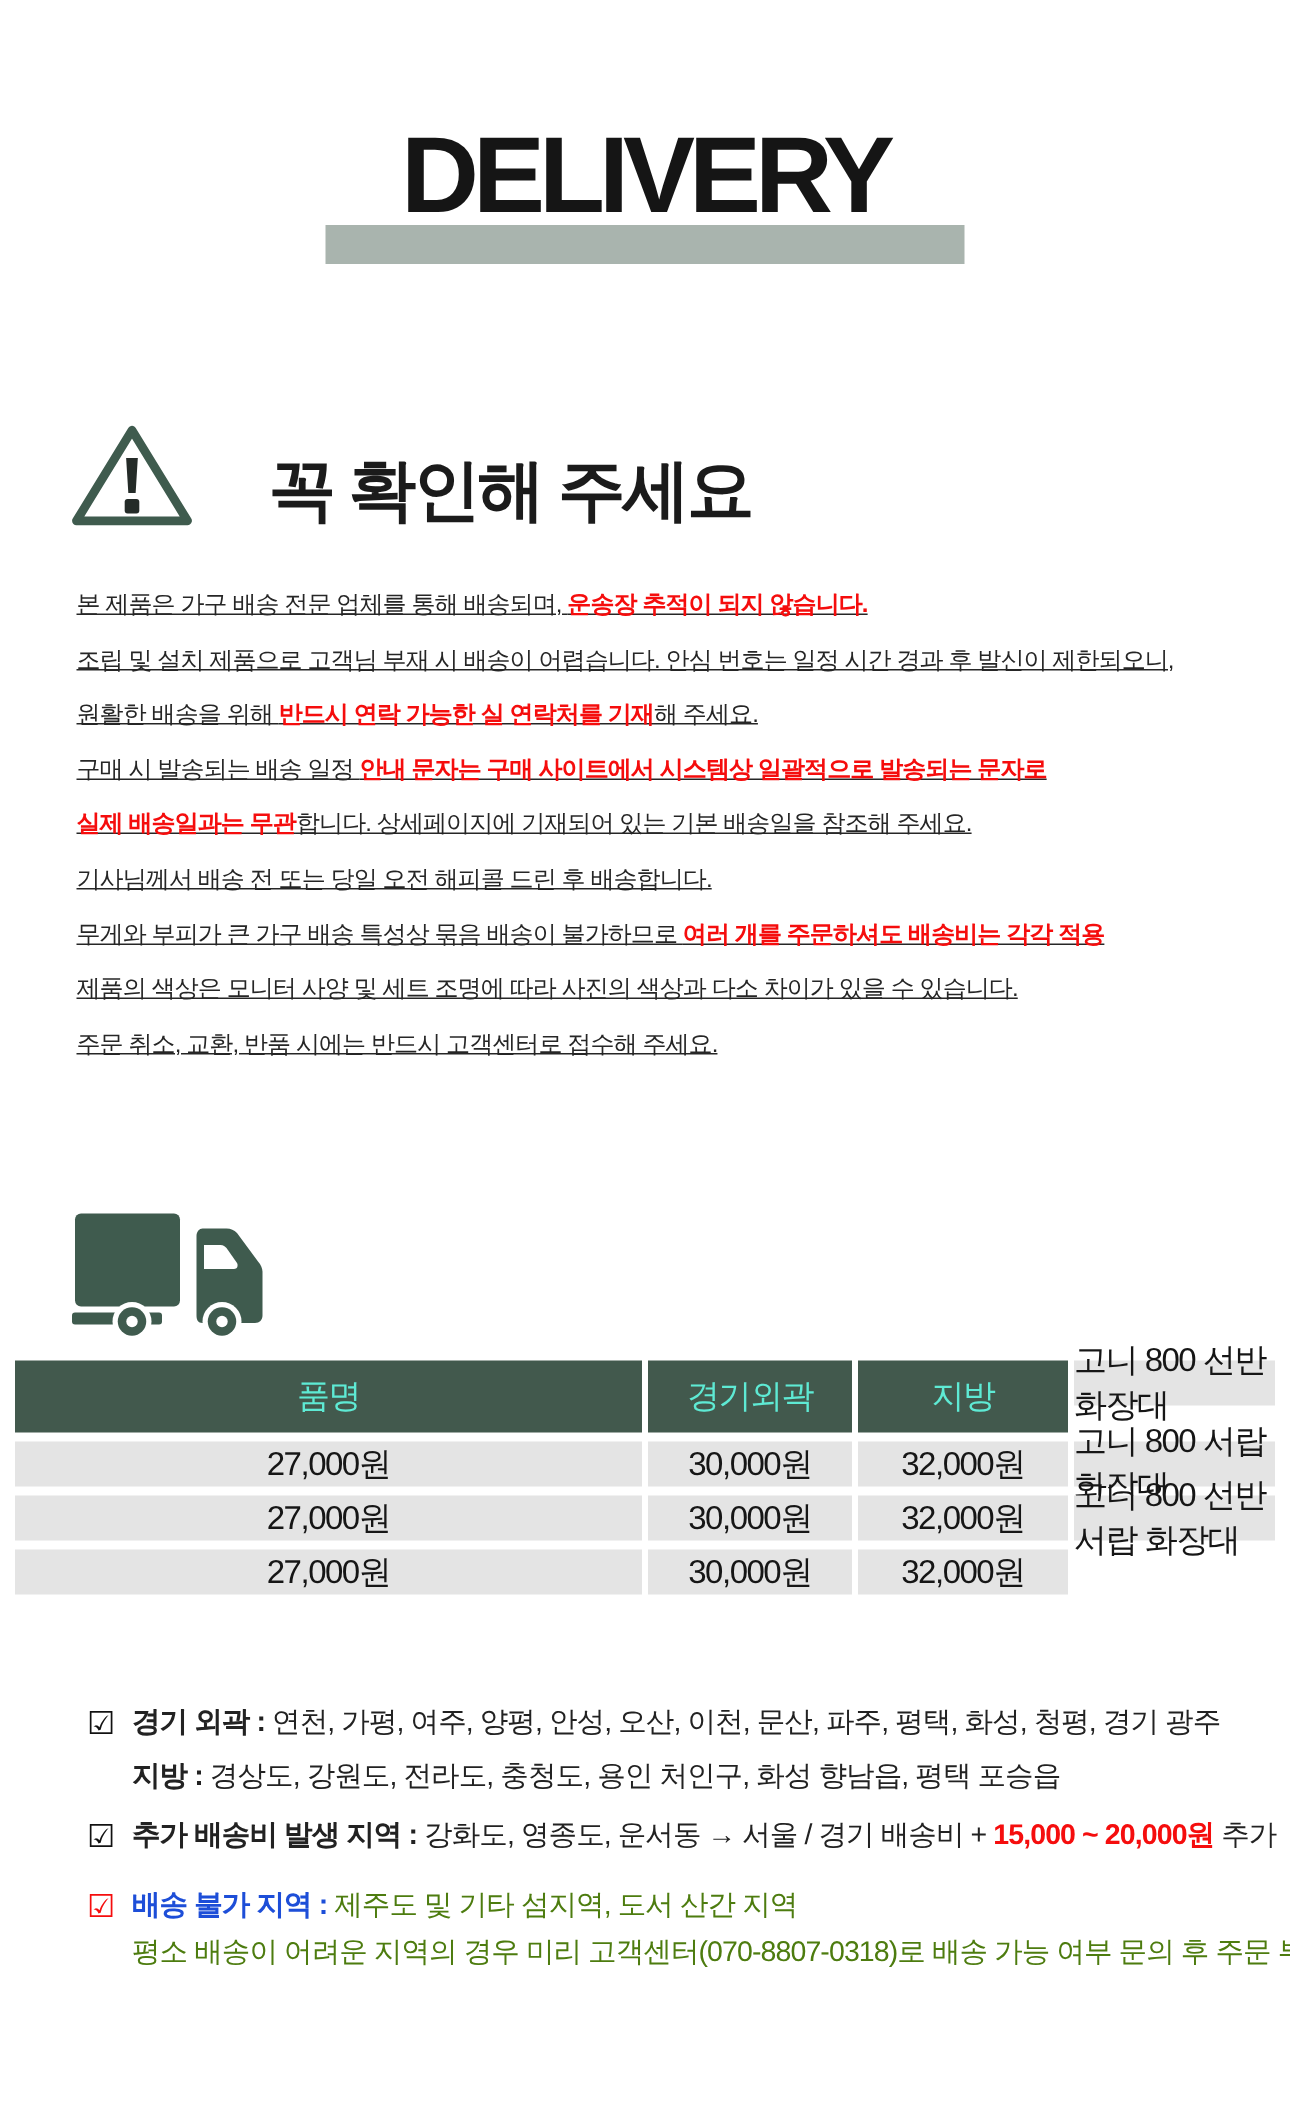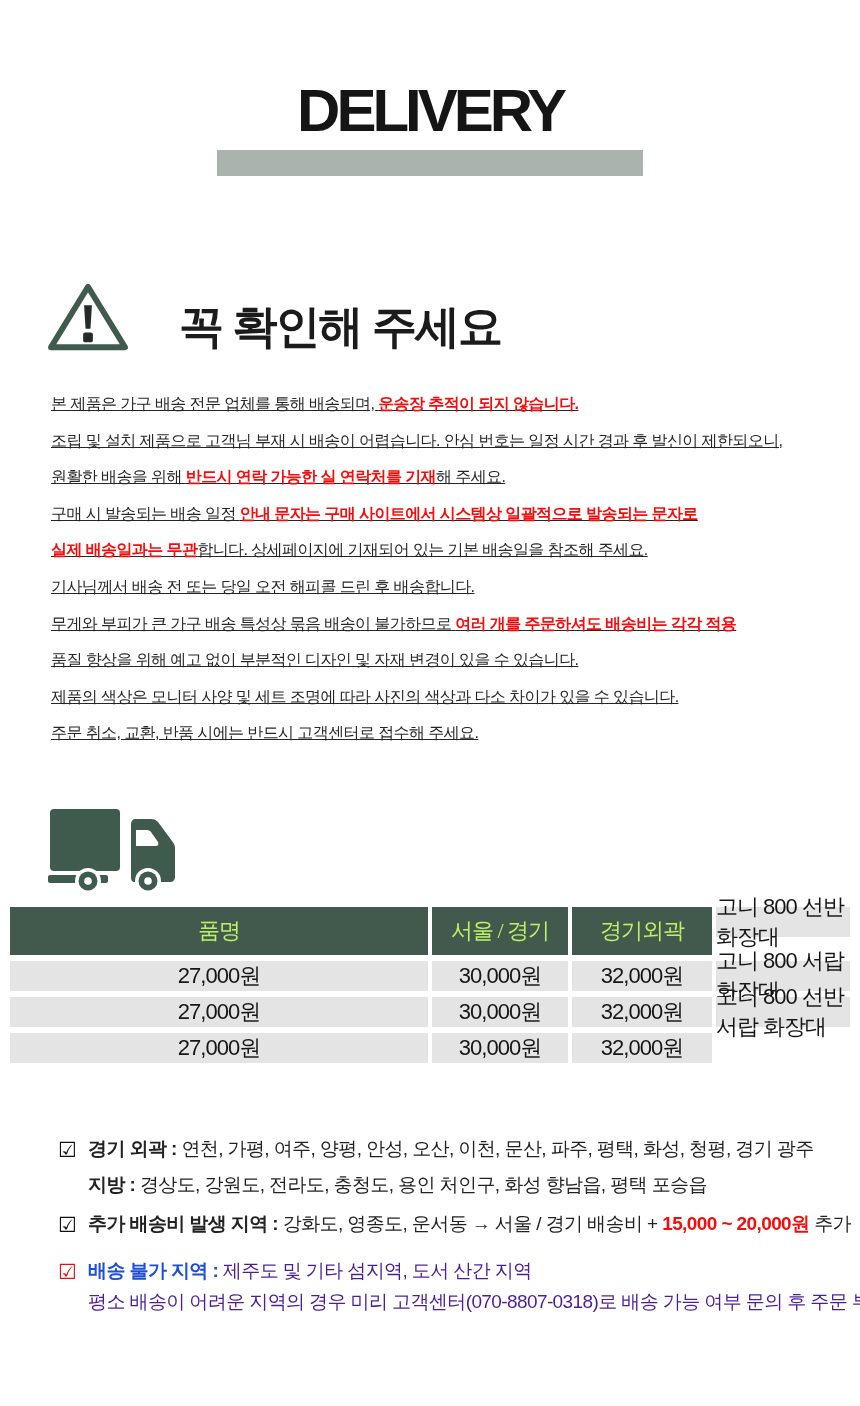--- a/index.html
+++ b/index.html
@@ -4,47 +4,47 @@
 <style>
   html,body{margin:0;padding:0;background:#ffffff;}
   .page{
     position:relative;width:860px;height:1406px;background:#ffffff;overflow:hidden;
     font-family:"Liberation Sans","DejaVu Sans",sans-serif;color:#262626;
   }
   
   .title-bar{position:absolute;left:217px;top:150px;width:426px;height:26px;background:#A9B4AE;}
   .page-title{
     position:absolute;left:0;right:0;top:78px;margin:0;text-align:center;
-    font-size:60px;line-height:1.1;font-weight:800;letter-spacing:-4px;color:#151515;
+    font-size:72px;line-height:1.1;font-weight:800;letter-spacing:-4px;color:#151515;
   }
   
   .warn-icon{position:absolute;left:44px;top:280px;width:88px;height:76px;}
   .notice-heading{
     position:absolute;left:167px;top:288px;margin:12px;font-size:45px;line-height:1.2;
     font-weight:800;letter-spacing:-2px;color:#1b1b1b;white-space:nowrap;
   }
   .notice-lines{position:absolute;left:51px;top:386px;width:790px;font-size:16px;line-height:36.6px;letter-spacing:-0.6px;text-decoration:underline;}
   .t-line{white-space:nowrap;}
   .sg-b{font-weight:700;}
   .sg-rb{font-weight:700;color:#F50D0D;}
-  .sg-r{color:#4c1d95;}
+  .sg-r{color:#4d7c0f;}
   .sg-br{font-weight:700;color:#1d4ed8;}
   
   .truck-icon{position:absolute;left:48px;top:804px;width:132px;height:90px;}
   .fees-heading{
     position:absolute;left:212px;top:824px;margin:0;font-size:46px;line-height:1.2;
     font-weight:800;letter-spacing:-2px;color:#1b1b1b;white-space:nowrap;
   }
   .fee-table{
     position:absolute;left:10px;top:907px;width:840px;
     display:grid;grid-template-columns:418px 136px 140px 134px;column-gap:4px;row-gap:6px;
   }
   .fee-table .th{
-    background:#42594D;color:#bef264;height:48px;display:flex;align-items:center;justify-content:center;
-    font-size:22px;font-weight:500;letter-spacing:-1px;font-family:Liberation Serif, serif;
+    background:#42594D;color:#5eead4;height:48px;display:flex;align-items:center;justify-content:center;
+    font-size:22px;font-weight:500;letter-spacing:-1px;
   }
   .fee-table .td{
     background:#E4E4E4;color:#161616;height:30px;display:flex;align-items:center;justify-content:center;
     font-size:22px;font-weight:500;letter-spacing:-1px;
   }
   
   .region-notes{position:absolute;left:58px;top:1131px;width:792px;font-size:19px;letter-spacing:-0.6px;}
   .note{position:relative;padding-left:30px;line-height:36.4px;color:#222222;}
   .note .cb{position:absolute;left:0;top:1px;font-size:21px;font-weight:700;color:#111111;}
   .note.gap{margin-top:2px;}
@@ -66,41 +66,40 @@
   </svg>
   <h2 class="notice-heading">꼭 확인해 주세요</h2>
   <div class="notice-lines">
       <div class="t-line"><span>본 제품은 가구 배송 전문 업체를 통해 배송되며, </span><span class="sg-rb">운송장 추적이 되지 않습니다.</span></div>
       <div class="t-line"><span>조립 및 설치 제품으로 고객님 부재 시 배송이 어렵습니다. 안심 번호는 일정 시간 경과 후 발신이 제한되오니,</span></div>
       <div class="t-line"><span>원활한 배송을 위해 </span><span class="sg-rb">반드시 연락 가능한 실 연락처를 기재</span><span>해 주세요.</span></div>
       <div class="t-line"><span>구매 시 발송되는 배송 일정 </span><span class="sg-rb">안내 문자는 구매 사이트에서 시스템상 일괄적으로 발송되는 문자로</span></div>
       <div class="t-line"><span class="sg-rb">실제 배송일과는 무관</span><span>합니다. 상세페이지에 기재되어 있는 기본 배송일을 참조해 주세요.</span></div>
       <div class="t-line"><span>기사님께서 배송 전 또는 당일 오전 해피콜 드린 후 배송합니다.</span></div>
       <div class="t-line"><span>무게와 부피가 큰 가구 배송 특성상 묶음 배송이 불가하므로 </span><span class="sg-rb">여러 개를 주문하셔도 배송비는 각각 적용</span></div>
-      <div class="t-line"><span>품질 향상을 위해 예고 없이 부분적인 디자인 및 자재 변경이 있을 수 있습니다.</span></div>
       <div class="t-line"><span>제품의 색상은 모니터 사양 및 세트 조명에 따라 사진의 색상과 다소 차이가 있을 수 있습니다.</span></div>
       <div class="t-line"><span>주문 취소, 교환, 반품 시에는 반드시 고객센터로 접수해 주세요.</span></div>
     </div>
 
   <svg class="truck-icon" viewBox="0 0 132 88">
     <rect x="2" y="4" width="70" height="62" rx="4" fill="#3F5B4E"></rect>
     <rect x="0" y="70" width="60" height="8" rx="2" fill="#3F5B4E"></rect>
     <path d="M83,14 h20 c3,0 5,1 7,3 l14,19 c2,2 3,5 3,7 v29 c0,3 -2,5 -5,5 h-35 c-3,0 -4,-2 -4,-5 v-53 c0,-3 2,-5 4,-5 z" fill="#3F5B4E"></path>
     <path d="M88,25 h11 c2,0 3,1 4,2 l7,10 c1,2 0,4 -2,4 h-20 z" fill="#ffffff"></path>
     <circle cx="40" cy="76" r="13" fill="#ffffff"></circle>
     <circle cx="40" cy="76" r="9.5" fill="#3F5B4E"></circle>
     <circle cx="40" cy="76" r="3.8" fill="#ffffff"></circle>
     <circle cx="100" cy="76" r="13" fill="#ffffff"></circle>
     <circle cx="100" cy="76" r="9.5" fill="#3F5B4E"></circle>
     <circle cx="100" cy="76" r="3.8" fill="#ffffff"></circle>
   </svg>
   <div class="fee-table">
       <div class="th">품명</div>
-      <div class="th">서울 / 경기</div>
       <div class="th">경기외곽</div>
+      <div class="th">지방</div>
       <div class="td">고니 800 선반 화장대</div>
       <div class="td">27,000원</div>
       <div class="td">30,000원</div>
       <div class="td">32,000원</div>
       <div class="td">고니 800 서랍 화장대</div>
       <div class="td">27,000원</div>
       <div class="td">30,000원</div>
       <div class="td">32,000원</div>
       <div class="td">고니 800 선반 서랍 화장대</div>
       <div class="td">27,000원</div>

